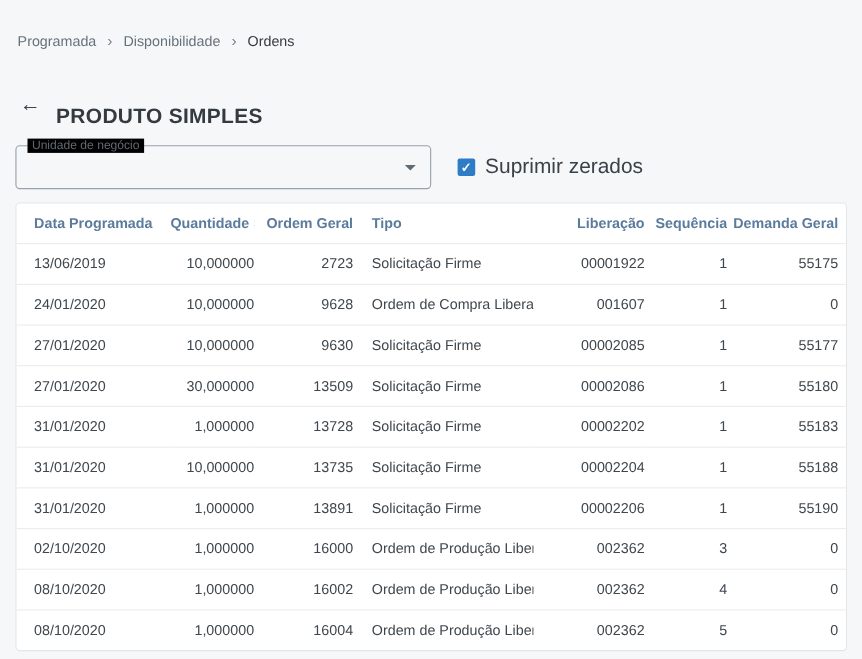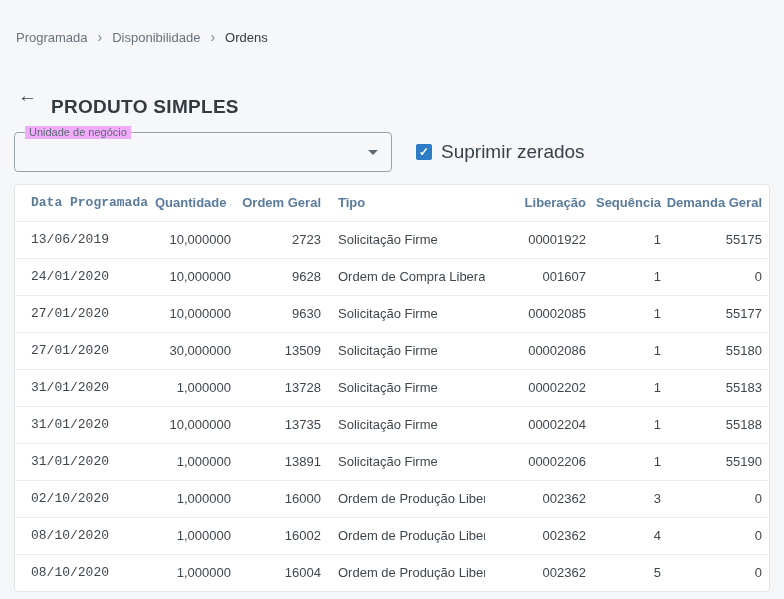--- a/index.html
+++ b/index.html
@@ -41,21 +41,21 @@
   .select-field {
     position: relative;
     width: 378px; height: 40px;
     border: 1px solid #96a1aa; border-radius: 4px;
     display: flex; align-items: center;
     cursor: pointer; background: transparent;
   }
   .select-label {
     position: absolute; top: -7px; left: 10px;
     font-size: 11px; color: #5f6a73;
-    background: #f0abfc; padding: 0 4px; line-height: 13px;
+    background: #000000; padding: 0 4px; line-height: 13px;
   }
   .select-value {
     font-size: 14px; color: #39424a;
     padding-left: 15px; padding-right: 34px;
     white-space: nowrap; overflow: hidden; text-overflow: ellipsis;
     flex: 1;
   }
   .select-arrow {
     position: absolute; right: 13px; top: 50%;
     margin-top: -2px;
@@ -96,21 +96,21 @@
     border-bottom: 1px solid #ececec;
     white-space: nowrap; overflow: hidden;
   }
   td {
     height: 37px; font-size: 13px; color: #3f474e;
     border-bottom: 1px solid #ececec;
     white-space: nowrap; overflow: hidden;
   }
   th.al-left, td.al-left { text-align: left; }
   th.al-right, td.al-right { text-align: right; }
-  th:first-child, td:first-child { padding-left: 16px; font-family: Liberation Mono, monospace; }
+  th:first-child, td:first-child { padding-left: 16px; }
   th:nth-child(4), td:nth-child(4) { padding-left: 17px; }
   th:last-child, td:last-child { padding-right: 9px; }
   tbody tr:last-child td { border-bottom: none; }
 </style>
 </head>
 <body>
 
 <nav class="breadcrumb">
   <span class="crumb-link">Programada</span>
   <span class="crumb-sep">›</span>

